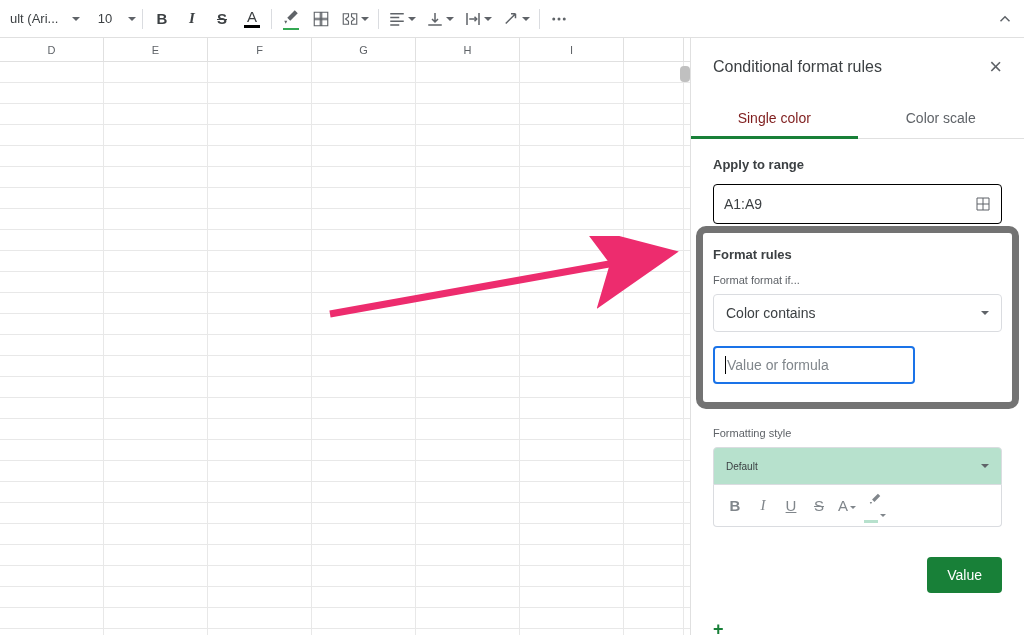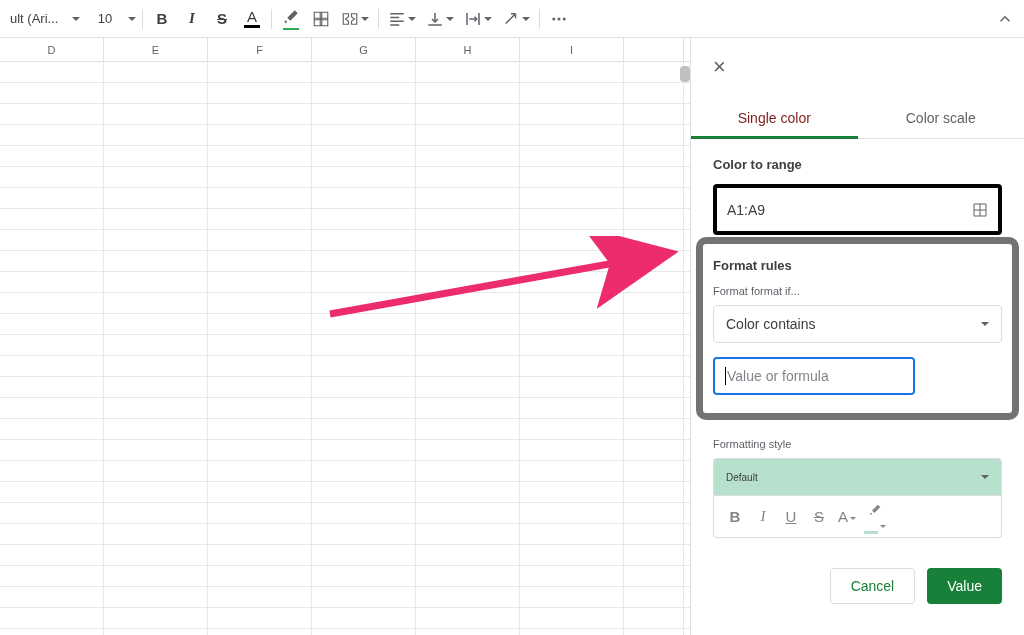--- a/index.html
+++ b/index.html
@@ -40,21 +40,21 @@
     .sidebar { width: 334px; border-left: 1px solid #e0e0e0; display: flex; flex-direction: column; }
     .sidebar-header { display: flex; align-items: center; justify-content: space-between; padding: 18px 22px 4px 22px; }
     .sidebar-title { font-size: 16px; color: #3c4043; font-weight: 400; }
     .close-btn { font-size: 22px; color: #5f6368; cursor: pointer; line-height: 1; }
     .tabs { display: flex; margin-top: 18px; }
     .tab { flex: 1; text-align: center; font-size: 14px; padding: 10px 0; cursor: pointer; color: #5f6368; font-weight: 500; border-bottom: 1px solid #e0e0e0; }
     .tab.active { color: #7f1d1d; border-bottom: 3px solid #188038; }
     
     .panel-body { padding: 18px 22px; flex: 1; overflow: auto; }
     .section-label { font-size: 13px; font-weight: 700; color: #3c4043; margin-bottom: 12px; }
-    .range-input { display: flex; align-items: center; border: 4px solid #000000; border-radius: 4px; height: 51px; padding: 0 10px; justify-content: space-between; font-size: 14px; color: #3c4043; }
+    .range-input { display: flex; align-items: center; border: 1px solid #000000; border-radius: 4px; height: 40px; padding: 0 10px; justify-content: space-between; font-size: 14px; color: #3c4043; }
     .grid-icon { width: 16px; height: 16px; }
     
     .highlight-box { border: 7px solid #737373; border-radius: 10px; margin: 2px -17px 0 -17px; padding: 14px 10px 18px 10px; }
     .sub-label { font-size: 11px; color: #5f6368; margin-bottom: 8px; }
     .select-box { border: 1px solid #dadce0; border-radius: 4px; height: 38px; display: flex; align-items: center; justify-content: space-between; padding: 0 12px; font-size: 14px; color: #3c4043; cursor: pointer; margin-bottom: 14px; }
     .value-input { border: 2px solid #1a73e8; border-radius: 4px; height: 38px; padding: 0 10px; font-size: 14px; width: 70%; display: flex; align-items: center; }
     .value-input .cursor { width: 1px; height: 18px; background: #000; margin-right: 1px; display: inline-block; }
     .value-input .placeholder { color: #80868b; }
     
     .formatting-section { margin-top: 18px; }
@@ -416,28 +416,29 @@
           <div class="cell"></div>
           <div class="cell"></div>
           <div class="cell"></div>
         </div>
       </div>
     <div class="sheet-scroll"></div>
   </div>
 
   <div class="sidebar">
     <div class="sidebar-header">
+      <div class="sidebar-title">Conditional format rules</div>
       <div class="close-btn">×</div>
     </div>
     <div class="tabs">
       <div class="tab active">Single color</div>
       <div class="tab">Color scale</div>
     </div>
     <div class="panel-body">
-      <div class="section-label">Color to range</div>
+      <div class="section-label">Apply to range</div>
       <div class="range-input">
         <span>A1:A9</span>
         <svg class="grid-icon" viewBox="0 0 24 24">
             <path d="M3 3h18v18H3z M3 12h18 M12 3v18" fill="none" stroke="#5f6368" stroke-width="1.5"></path>
           </svg>
       </div>
 
       <div class="highlight-box">
         <div class="section-label">Format rules</div>
         <div class="sub-label">Format format if...</div>
@@ -465,21 +466,20 @@
           <span class="fb fb-A">A<span class="tiny-caret"></span></span>
           <span class="fb">
             <svg width="14" height="14" viewBox="0 0 24 24" style="vertical-align:middle">
                 <path d="M17 3l4 4-10 10-4-4zM3 17l2 4 2-4z" fill="#80868b"></path>
               </svg><span style="display:inline-block;width:14px;height:3px;background:#b7e1cd;vertical-align:bottom"></span><span class="tiny-caret"></span>
           </span>
         </div>
       </div>
 
       <div class="action-buttons">
-        <div class="btn btn-cancel">Cancel</div>
         <div class="btn btn-done">Value</div>
       </div>
 
       <div class="add-rule">
         <span style="font-size:18px;font-weight:700">+</span>
 
       </div>
     </div>
   </div>
 </div>

